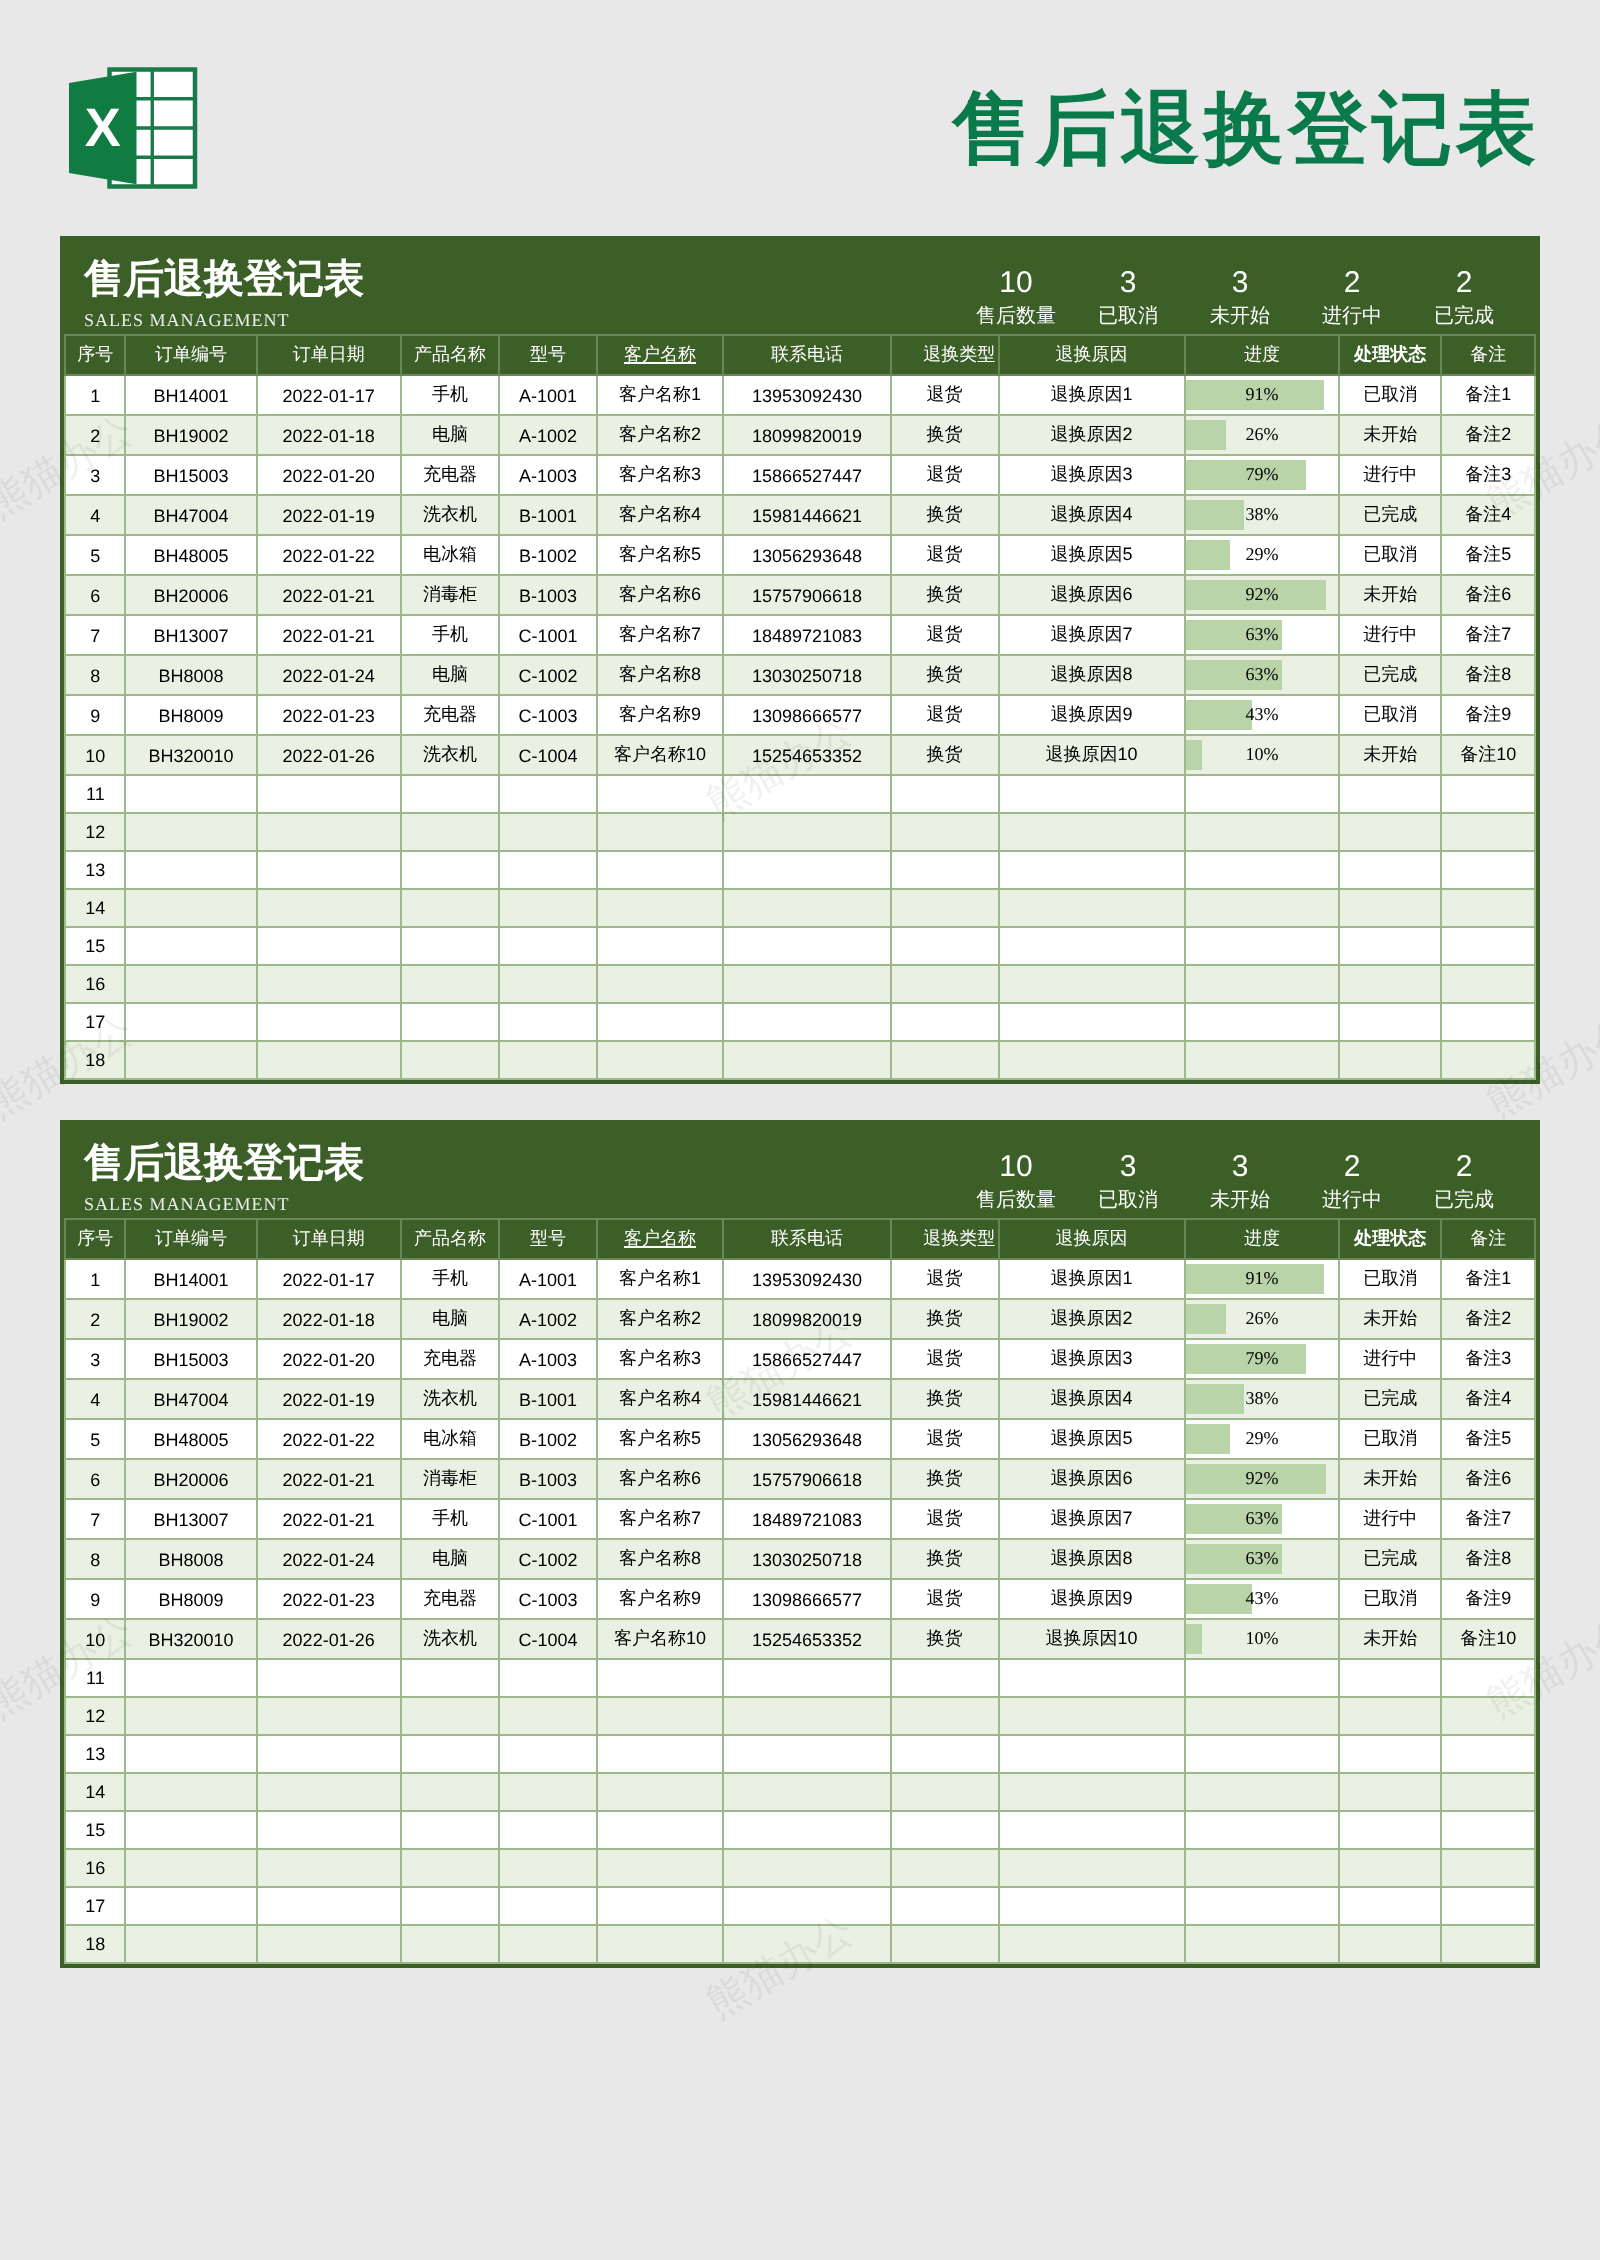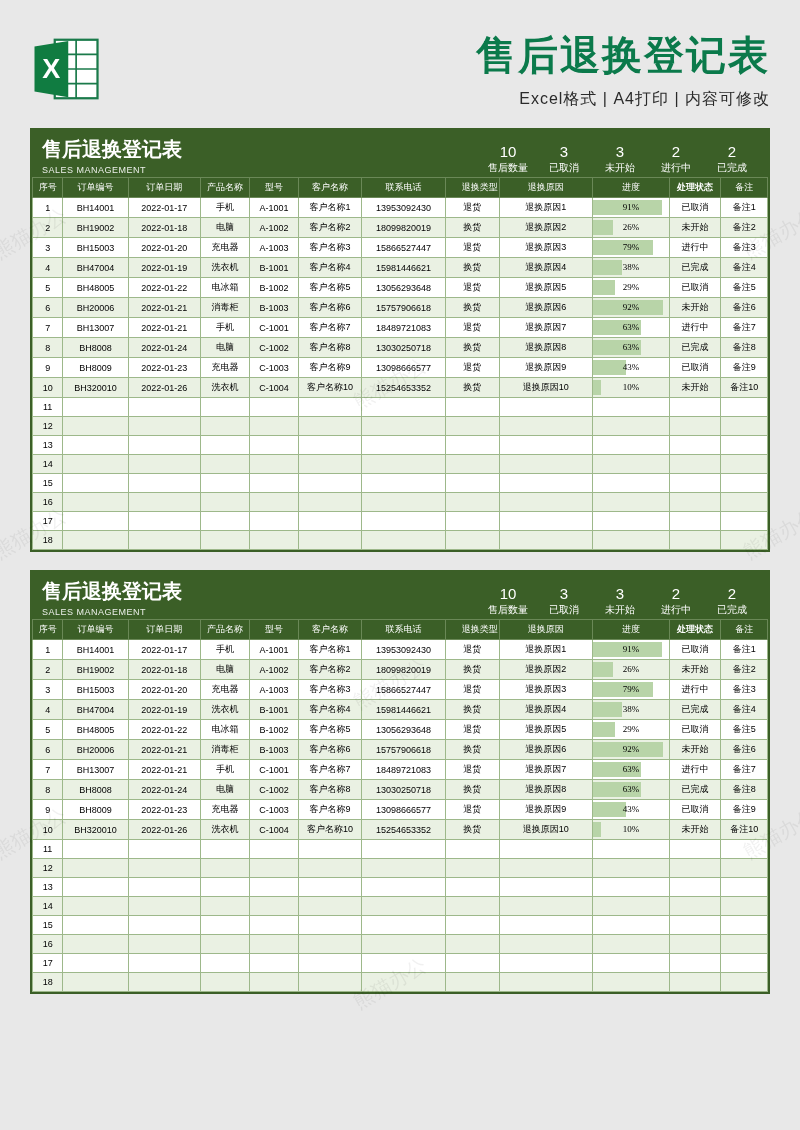--- a/index.html
+++ b/index.html
@@ -14,36 +14,36 @@
   .excel-icon svg { width: 100%; height: 100%; }
   .header-text { flex: 1; text-align: right; }
   .header-title { font-size: 40px; font-weight: 700; color: #0B7A4B; letter-spacing: 2px; }
   .header-sub { font-size: 16px; color: #2a2a2a; margin-top: 6px; letter-spacing: 1px; }
 
   .sheet-wrap { padding: 0 30px 18px 30px; }
   .sheet { background: #fff; border: 2px solid #3b5f27; }
   .top-bar { background: #3b5f27; color: #fff; display: flex; align-items: flex-end; padding: 6px 8px 2px 10px; }
   .top-left { flex: 0 0 280px; }
   .top-title { font-size: 20px; font-weight: 700; }
-  .top-en { font-size: 9px; letter-spacing: 0.5px; opacity: 0.9; margin-top: 2px; }
+  .top-en { font-size: 9px; letter-spacing: 0.5px; opacity: 0.9; margin-top: 2px; font-family: Liberation Serif, serif; }
   .stats { flex: 1; display: flex; justify-content: flex-end; gap: 0; }
   .stat { text-align: center; width: 56px; }
   .stat-num { font-size: 15px; line-height: 1; }
   .stat-lbl { font-size: 10px; margin-top: 2px; }
 
   table { width: 100%; border-collapse: collapse; table-layout: fixed; font-size: 9px; }
   th { background: #3b5f27; color: #fff; border: 1px solid #6a8857; padding: 3px 1px; font-weight: 400; text-align: center; }
   td { border: 1px solid #9db88a; padding: 3px 1px; text-align: center; background: #fff; height: 19px; overflow: hidden; white-space: nowrap; }
   tbody tr:nth-child(even) td { background: #eaf1e3; }
   .col-seq { width: 26px; }
   .col-order { width: 56px; }
   .col-date { width: 62px; }
   .col-prod { width: 42px; }
   .col-model { width: 42px; font-family: Liberation Mono, monospace; }
-  .col-cust { width: 54px; }
+  .col-cust { width: 54px; text-decoration: underline; }
   .col-phone { width: 72px; }
   .col-type { width: 46px; text-align: right; }
   .col-reason { width: 80px; }
   .col-prog { width: 66px; }
   .col-status { width: 44px; font-weight: bold; }
   .col-note { width: 40px; }
   .prog-cell { position: relative; padding: 0 !important; font-family: Liberation Serif, serif; }
   .prog-bar { position: absolute; left: 0; top: 2px; bottom: 2px; background: #b8d4a8; }
   .prog-txt { position: relative; z-index: 1; line-height: 19px; }
 </style>
@@ -67,21 +67,20 @@
       <line x1="22" y1="19" x2="60" y2="19" stroke="#1a7a4a" stroke-width="1.5"></line>
       <line x1="22" y1="32" x2="60" y2="32" stroke="#1a7a4a" stroke-width="1.5"></line>
       <line x1="22" y1="45" x2="60" y2="45" stroke="#1a7a4a" stroke-width="1.5"></line>
       <line x1="41" y1="6" x2="41" y2="58" stroke="#1a7a4a" stroke-width="1.5"></line>
       <polygon points="4,12 34,7 34,57 4,52" fill="#107C41"></polygon>
       <text x="19" y="40" fill="#fff" font-size="24" font-weight="700" text-anchor="middle" font-family="Arial">X</text>
     </svg>
   </div>
   <div class="header-text">
     <div class="header-title">售后退换登记表</div>
-    <div class="header-sub">Excel格式 | A4打印 | 内容可修改</div>
   </div>
 </div>
 
 <div id="sheets">
     <div class="sheet-wrap">
       <div class="sheet">
     <div class="top-bar">
       <div class="top-left">
         <div class="top-title">售后退换登记表</div>
         <div class="top-en">SALES MANAGEMENT</div>

